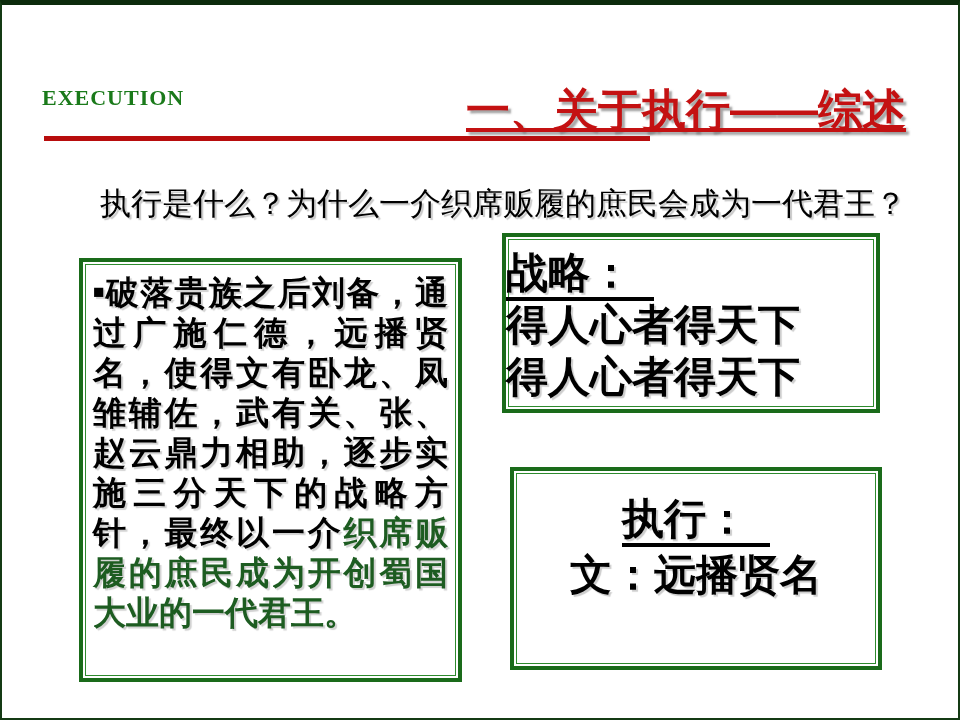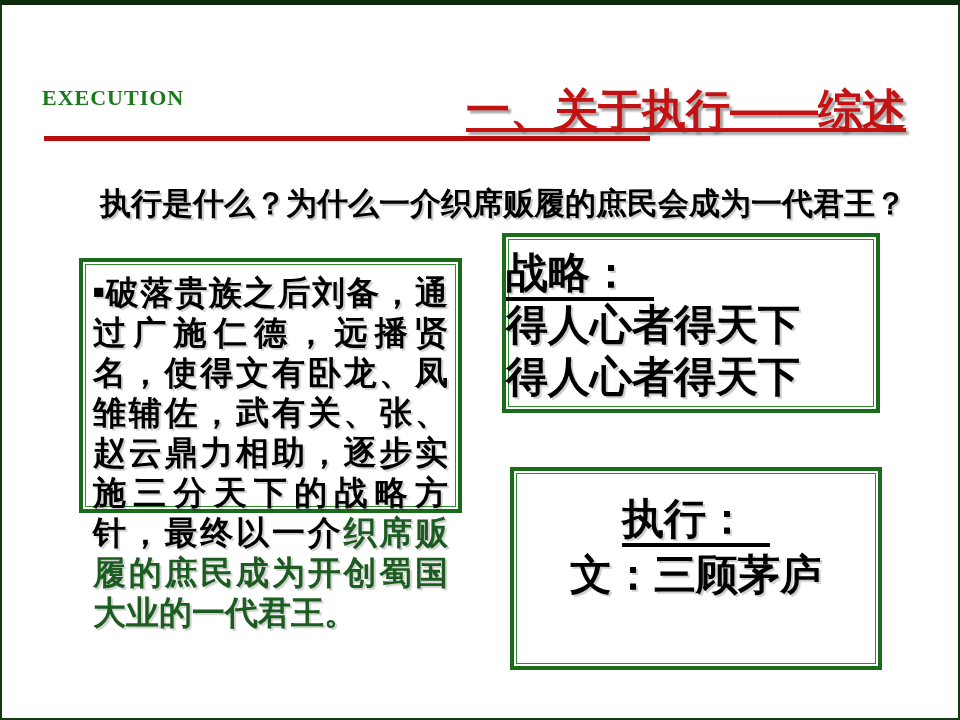--- a/index.html
+++ b/index.html
@@ -26,32 +26,32 @@
   }
   .title {
     position: absolute; left: 464px; top: 76px; margin: 0;
     font-size: 44px; font-weight: 900; color: #c41112;
     white-space: nowrap;
     text-shadow: 3px 3px 2px rgba(120,120,120,0.65);
     text-decoration: underline;
   }
   .question {
     position: absolute; left: 98px; top: 178px;
-    font-size: 31px; font-weight: 700; color: #000000;
+    font-size: 31px; font-weight: 400; color: #000000;
     white-space: nowrap;
     text-shadow: 2px 2px 1px rgba(0,0,0,0.22);
   }
   .gbox {
     position: absolute; box-sizing: border-box;
     border: 4px solid #1a6b1a;
     box-shadow: inset 0 0 0 2px #ffffff, inset 0 0 0 3px #2e8b2e;
     background: #ffffff;
   }
   .left-box {
-    left: 77px; top: 253px; width: 383px; height: 255px;
+    left: 77px; top: 253px; width: 383px; height: 424px;
     padding: 10px 10px 4px 10px;
     font-size: 33px; line-height: 40px; font-weight: 900;
     color: #000000; text-align: justify;
     text-shadow: 2px 2px 1px rgba(0,0,0,0.18);
   }
   .left-box p { margin: 0; }
   .bullet { font-size: 19px; vertical-align: 6px; }
   .green-text { color: #1d5c21; }
   .strategy-box {
     left: 500px; top: 228px; width: 378px; height: 180px;
@@ -97,16 +97,16 @@
       <span class="underlined">战略：</span>
     </div>
     <div class="box-line">得人心者得天下</div>
     <div class="box-line">得人心者得天下</div>
   </div>
 
   <div class="gbox execution-box">
     <div class="box-line">
       <span class="underlined">执行：</span>
     </div>
-    <div class="box-line">文：三顾茅庐</div>
+    <div class="box-line">文：远播贤名</div>
   </div>
 
 </div>
 
 </body></html>

